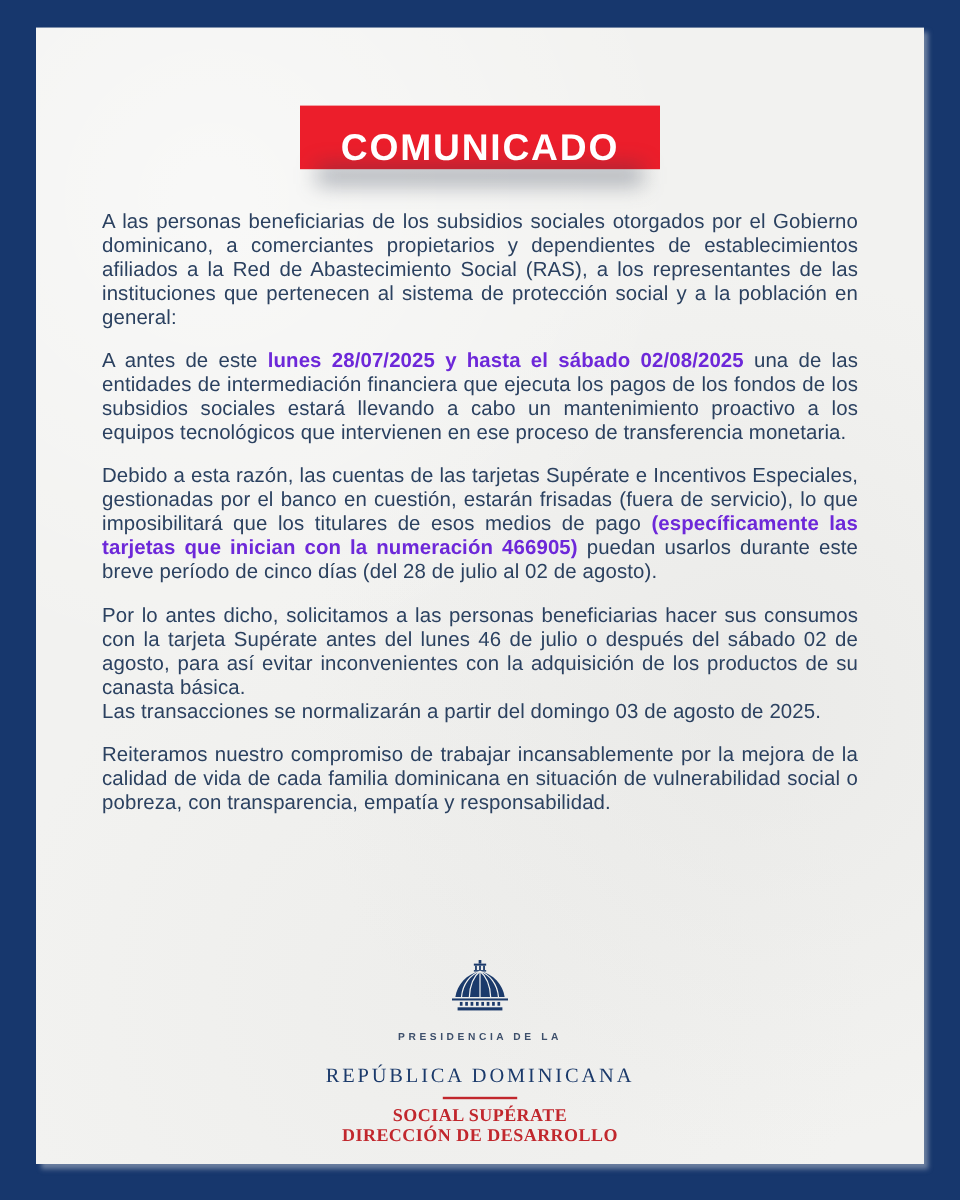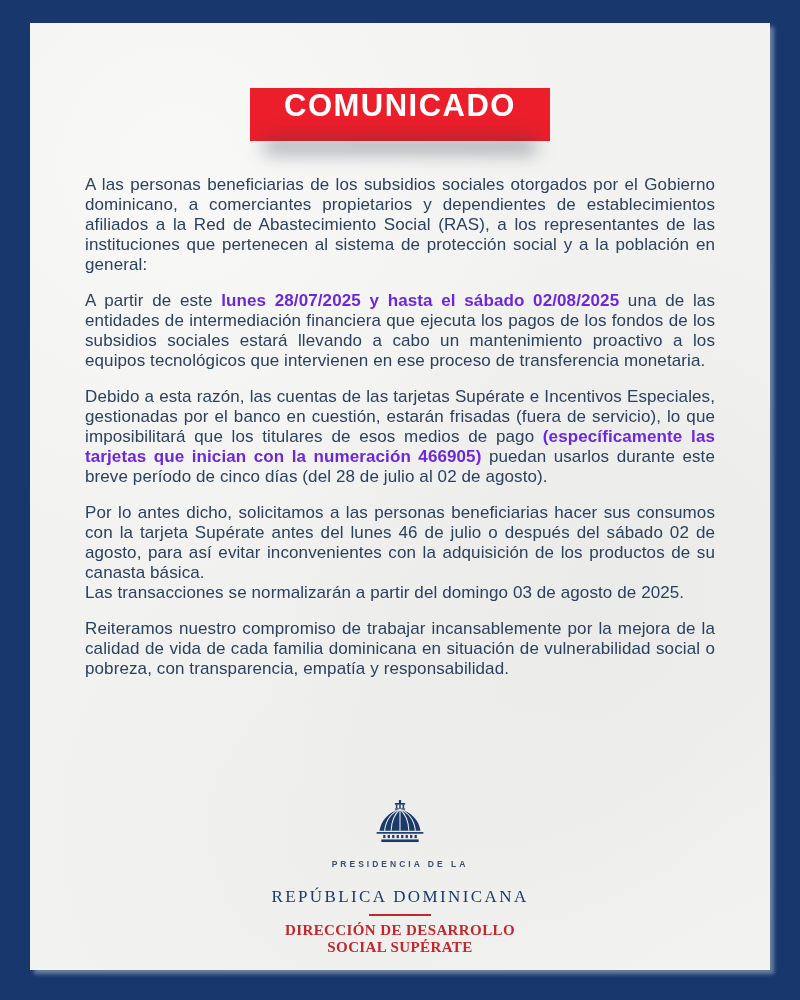--- a/index.html
+++ b/index.html
@@ -20,21 +20,21 @@
     content:"";position:absolute;inset:0;pointer-events:none;
     background:
       radial-gradient(circle at 20% 15%, rgba(255,255,255,0.5), rgba(255,255,255,0) 40%),
       radial-gradient(circle at 80% 60%, rgba(220,220,218,0.35), rgba(220,220,218,0) 45%),
       radial-gradient(circle at 45% 85%, rgba(228,228,226,0.3), rgba(228,228,226,0) 40%);
   }
   .banner{
     position:absolute;top:65px;left:50%;transform:translateX(-50%);
     width:300px;height:53px;
     background:#ec1e2b;
-    display:flex;align-items:flex-start;justify-content:center;
+    display:flex;align-items:flex-end;justify-content:center;
     z-index:2;
   }
   .banner::after{
     content:"";position:absolute;left:14px;right:14px;bottom:-13px;height:16px;
     background:rgba(45,55,75,0.38);
     filter:blur(9px);
     z-index:-1;
   }
   .banner-title{
     color:#ffffff;
@@ -78,21 +78,21 @@
 
 <div class="paper">
 
   <div class="banner">
     <span class="banner-title">COMUNICADO</span>
   </div>
 
   <div class="content">
     <p><span>A las personas beneficiarias de los subsidios sociales otorgados por el Gobierno dominicano, a comerciantes propietarios y dependientes de establecimientos afiliados a la Red de Abastecimiento Social (RAS), a los representantes de las instituciones que pertenecen al sistema de protección social y a la población en general:</span></p>
 
-    <p><span>A partir de este </span><strong>lunes 28/07/2025 y hasta el sábado 02/08/2025</strong><span> una de las entidades de intermediación financiera que ejecuta los pagos de los fondos de los subsidios sociales estará llevando a cabo un mantenimiento proactivo a los equipos tecnológicos que intervienen en ese proceso de transferencia monetaria.</span></p>
+    <p><span>A antes de este </span><strong>lunes 28/07/2025 y hasta el sábado 02/08/2025</strong><span> una de las entidades de intermediación financiera que ejecuta los pagos de los fondos de los subsidios sociales estará llevando a cabo un mantenimiento proactivo a los equipos tecnológicos que intervienen en ese proceso de transferencia monetaria.</span></p>
 
     <p><span>Debido a esta razón, las cuentas de las tarjetas Supérate e Incentivos Especiales, gestionadas por el banco en cuestión, estarán frisadas (fuera de servicio), lo que imposibilitará que los titulares de esos medios de pago </span><strong>(específicamente las tarjetas que inician con la numeración 466905)</strong><span> puedan usarlos durante este breve período de cinco días (del 28 de julio al 02 de agosto).</span></p>
 
     <p><span>Por lo antes dicho, solicitamos a las personas beneficiarias hacer sus consumos con la tarjeta Supérate antes del lunes 46 de julio o después del sábado 02 de agosto, para así evitar inconvenientes con la adquisición de los productos de su canasta básica.</span><br><span>Las transacciones se normalizarán a partir del domingo 03 de agosto de 2025.</span></p>
 
     <p><span>Reiteramos nuestro compromiso de trabajar incansablemente por la mejora de la calidad de vida de cada familia dominicana en situación de vulnerabilidad social o pobreza, con transparencia, empatía y responsabilidad.</span></p>
   </div>
 
   <div class="footer">
     <svg class="dome" viewBox="0 0 60 46" width="56" height="43" aria-hidden="true">
@@ -120,18 +120,18 @@
         <path d="M30 10 C 25 14, 21 22, 20.5 33"></path>
         <path d="M30 10 C 35 14, 39 22, 39.5 33"></path>
         <path d="M30 10 C 21.5 13, 14.5 21, 13.5 33"></path>
         <path d="M30 10 C 38.5 13, 45.5 21, 46.5 33"></path>
       </g>
     </svg>
     <div class="org-small">PRESIDENCIA DE LA</div>
     <div class="org-large">REPÚBLICA DOMINICANA</div>
     <div class="rule"></div>
     <div class="dept">
+      <div>SOCIAL SUPÉRATE</div>
       <div>DIRECCIÓN DE DESARROLLO</div>
-      <div>SOCIAL SUPÉRATE</div>
     </div>
   </div>
 
 </div>
 
 </body></html>

